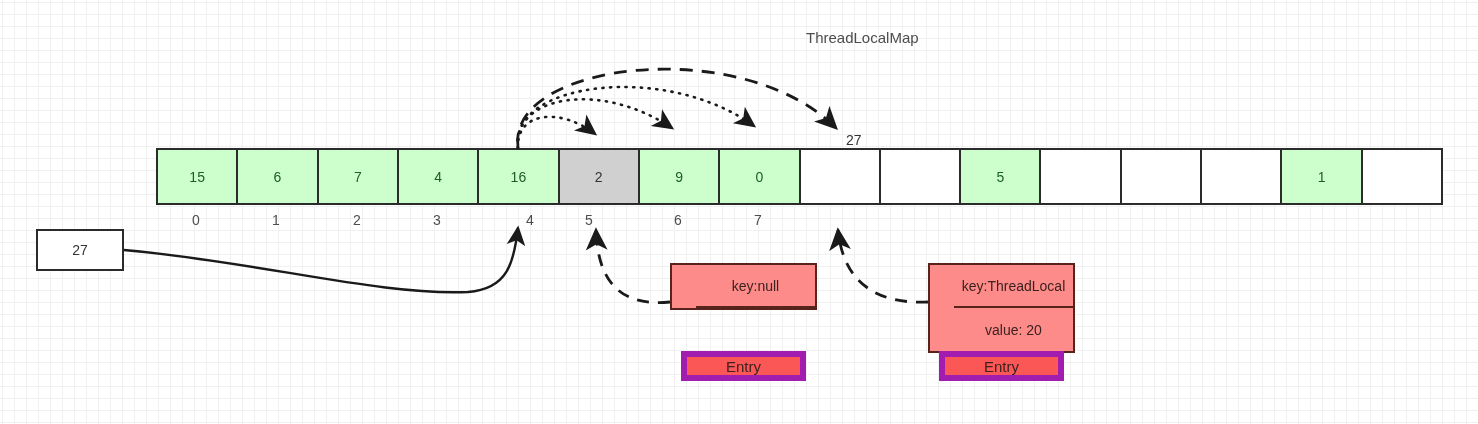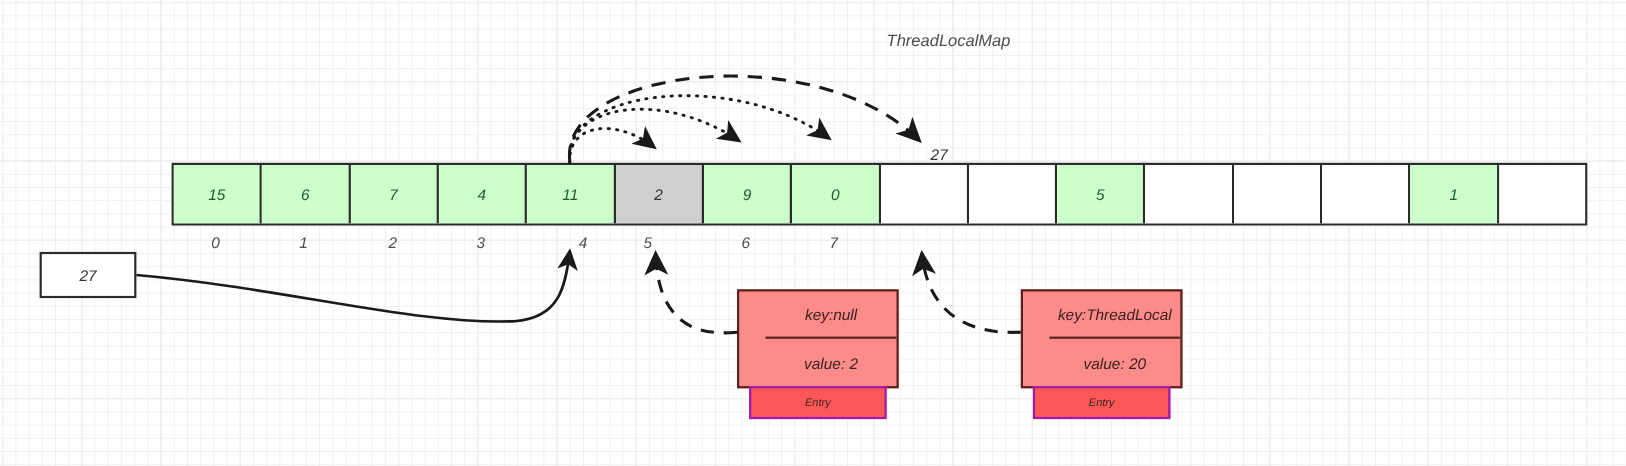--- a/index.html
+++ b/index.html
@@ -22,21 +22,20 @@
       linear-gradient(to bottom, #f0f0f0 1px, transparent 1px),
       linear-gradient(to right, #e3e3e3 1px, transparent 1px),
       linear-gradient(to bottom, #e3e3e3 1px, transparent 1px);
     background-size: 12px 12px, 12px 12px, 72px 72px, 72px 72px;
     background-position: 2px 2px, 2px 2px, 2px 2px, 2px 2px;
     pointer-events: none;
   }
   #stage {
     position: absolute;
     inset: 0;
-    font-style: italic;
   }
   .title {
     position: absolute;
     left: 806px;
     top: 29px;
     font-size: 15px;
     color: #4d4d4d;
     white-space: nowrap;
   }
   
@@ -117,26 +116,26 @@
     margin-left: 24px;
   }
   .entry-row.key { border-bottom: 2px solid #58231d; }
   .entry-tag {
     position: absolute;
     left: 11px;
     top: 88px;
     width: 125px;
     height: 30px;
     background: #fb5757;
-    border: 2px solid #a21caf;
-    box-sizing: border-box;
-    display: flex;
-    align-items: center;
-    justify-content: center;
-    font-size: 10px;
+    border: 6px solid #a21caf;
+    box-sizing: border-box;
+    display: flex;
+    align-items: center;
+    justify-content: center;
+    font-size: 15px;
     color: #3d2220;
   }
   
   .float-label {
     position: absolute;
     font-size: 14px;
     color: #333333;
     white-space: nowrap;
   }
   svg.overlay {
@@ -153,21 +152,21 @@
 
 <div id="stage">
 
   <div class="title">ThreadLocalMap</div>
 
   <div id="array">
     <div class="cell green">15</div>
     <div class="cell green">6</div>
     <div class="cell green">7</div>
     <div class="cell green">4</div>
-    <div class="cell green">11</div>
+    <div class="cell green">16</div>
     <div class="cell gray">2</div>
     <div class="cell green">9</div>
     <div class="cell green">0</div>
     <div class="cell"></div>
     <div class="cell"></div>
     <div class="cell green">5</div>
     <div class="cell"></div>
     <div class="cell"></div>
     <div class="cell"></div>
     <div class="cell green">1</div>
@@ -183,21 +182,20 @@
   <div class="idx" style="left:678px">6</div>
   <div class="idx" style="left:758px">7</div>
 
   <div class="float-label" style="left:846px; top:132px;">27</div>
 
   <div id="src-box">27</div>
 
   <div class="entry-group" style="left:670px; top:263px; width:147px; height:118px;">
     <div class="entry-kv">
       <div class="entry-row key">key:null</div>
-      <div class="entry-row value">value: 2</div>
     </div>
     <div class="entry-tag">Entry</div>
   </div>
 
   <div class="entry-group" style="left:928px; top:263px; width:147px; height:100px;">
     <div class="entry-kv">
       <div class="entry-row key">key:ThreadLocal</div>
       <div class="entry-row value">value: 20</div>
     </div>
     <div class="entry-tag">Entry</div>

